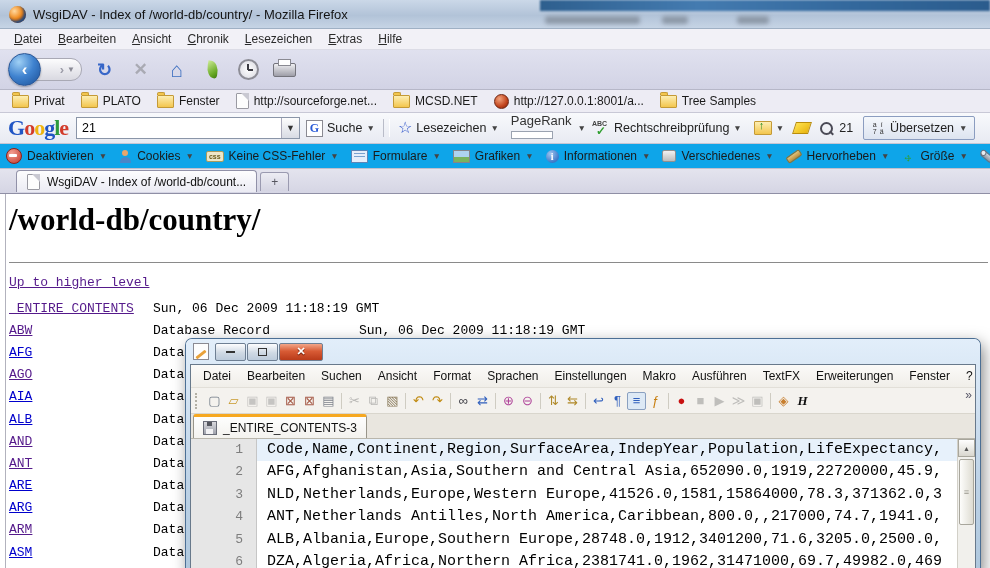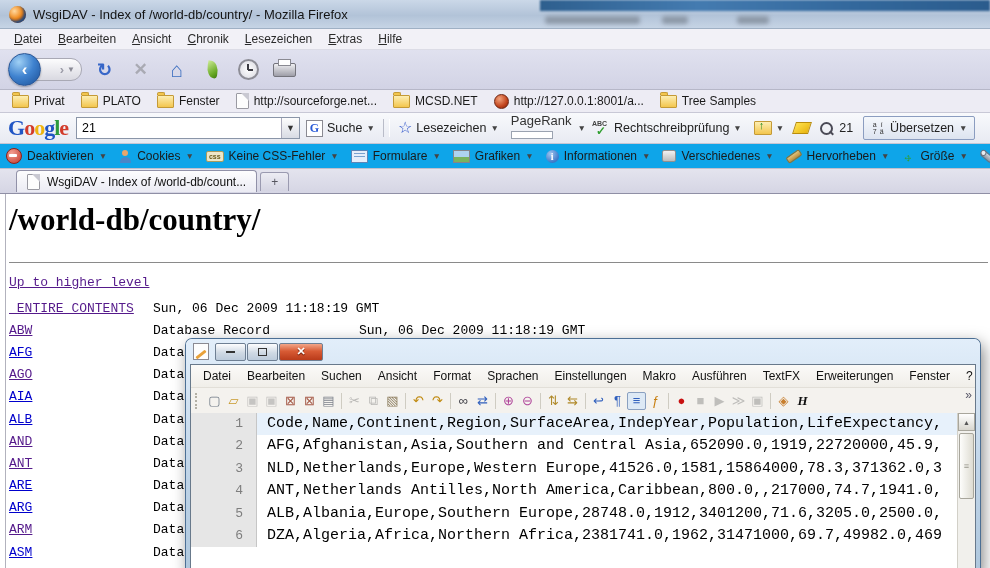--- a/index.html
+++ b/index.html
@@ -544,20 +544,26 @@
         <span class="npi" data-interactable="true" style="color: rgb(200, 16, 16);">●</span>
         <span class="npi dis" data-interactable="true" style="color: rgb(119, 119, 119);">■</span>
         <span class="npi dis" data-interactable="true" style="color: rgb(119, 119, 119);">▶</span>
         <span class="npi dis" data-interactable="true" style="color: rgb(119, 119, 119);">≫</span>
         <span class="npi dis" data-interactable="true" style="color: rgb(119, 119, 119);">▣</span>
         <span class="npsep" data-interactable="false"></span>
         <span class="npi" data-interactable="true" style="color: rgb(200, 127, 47);">◈</span>
         <span class="npi" data-interactable="true" style="color: rgb(16, 16, 16); font-family: &quot;Liberation Serif&quot;, serif; font-style: italic; font-weight: bold;">H</span>
         <span class="np-chev" data-interactable="true">»</span>
       </div>
+    <div class="np-tabbar" data-interactable="false">
+      <div class="np-tab" data-interactable="true">
+        <span class="floppy" data-interactable="false"></span>
+        <span data-interactable="false">_ENTIRE_CONTENTS-3</span>
+      </div>
+    </div>
     <div class="np-edit" data-interactable="true">
       <div class="np-lines" id="npLines" data-interactable="false">
           <div class="np-line cur" data-interactable="false">
             <span class="ln" data-interactable="false">1</span>
             <span class="lt" data-interactable="true">Code,Name,Continent,Region,SurfaceArea,IndepYear,Population,LifeExpectancy,</span>
           </div>
           <div class="np-line" data-interactable="false">
             <span class="ln" data-interactable="false">2</span>
             <span class="lt" data-interactable="true">AFG,Afghanistan,Asia,Southern and Central Asia,652090.0,1919,22720000,45.9,</span>
           </div>

